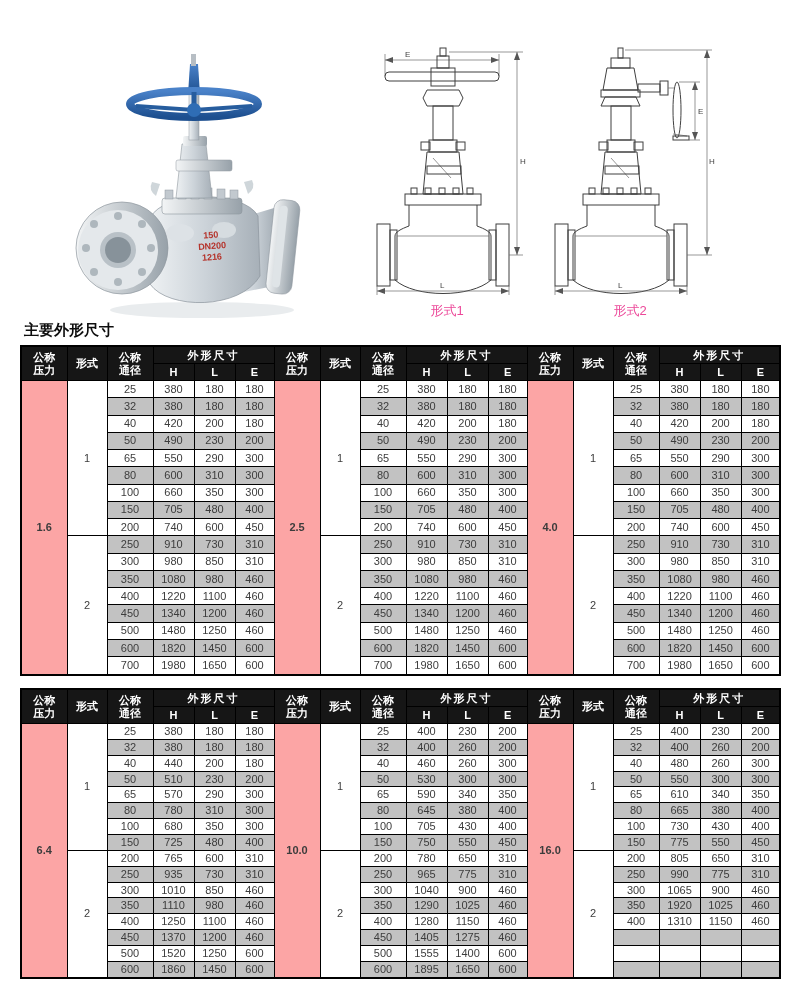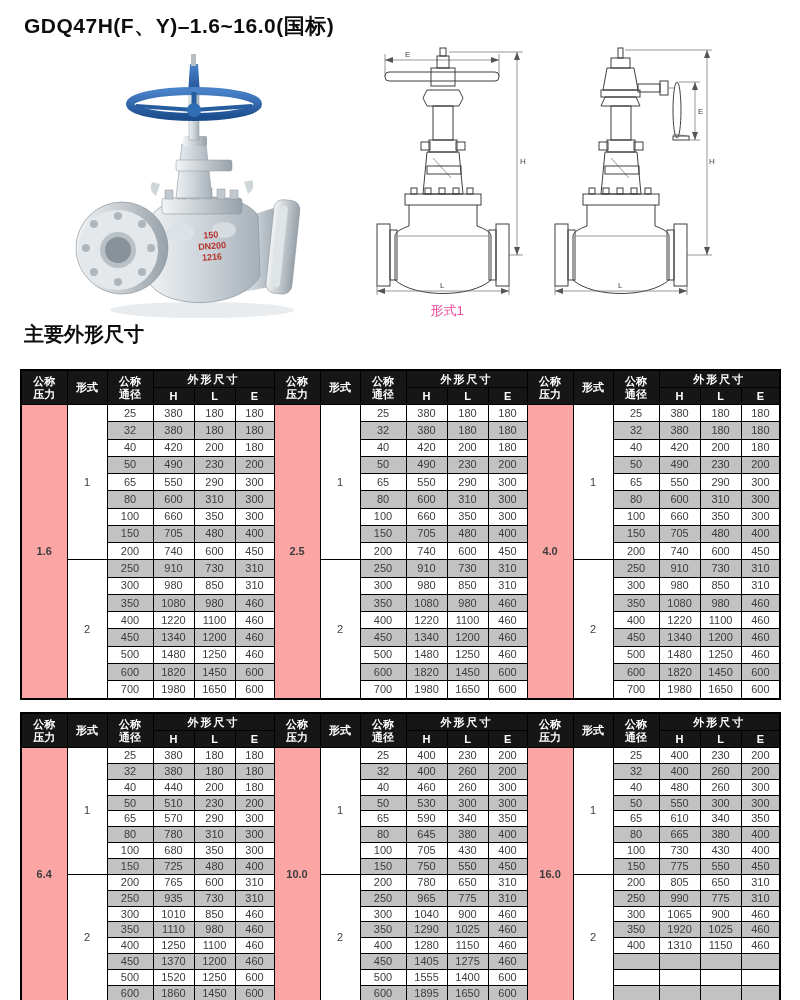--- a/index.html
+++ b/index.html
@@ -1,26 +1,26 @@
 <!DOCTYPE html>
 <html><head>
 <meta charset="utf-8">
 <style>
   html,body{margin:0;padding:0;background:#fff;}
   .page{position:relative;width:800px;height:1000px;background:#ffffff;overflow:hidden;
         font-family:"Liberation Sans","DejaVu Sans",sans-serif;}
   .title{position:absolute;left:24px;top:12px;font-size:21px;font-weight:bold;color:#0d0d0d;
          letter-spacing:0.5px;}
-  .section-heading{position:absolute;left:24px;top:321px;font-size:20px;font-weight:bold;color:#0d0d0d;}
+  .section-heading{position:absolute;left:24px;top:321px;font-size:15px;font-weight:bold;color:#0d0d0d;}
   .figure{position:absolute;}
   .photo-wrap{left:52px;top:48px;}
   .draw1-wrap{left:362px;top:46px;width:170px;text-align:center;}
   .draw2-wrap{left:540px;top:46px;width:180px;text-align:center;}
   .caption{font-size:13px;color:#ec4899;margin-top:2px;}
-  .table-band{position:absolute;left:20px;width:760px;margin-top:24px;}
+  .table-band{position:absolute;left:20px;width:760px;}
   .band-0{top:345px;}
   .band-1{top:688px;}
   table.dim-table{border-collapse:collapse;table-layout:fixed;width:760px;border:2px solid #000;}
   .band-0 table.dim-table{height:331px;}
   .band-1 table.dim-table{height:291px;}
   table.dim-table th{background:#161616;color:#fff;font-size:11px;font-weight:bold;
       border:1px solid #000;padding:0;line-height:1.15;text-align:center;height:16px;}
   table.dim-table th.dims-span{letter-spacing:2px;}
   table.dim-table td{border:1px solid #000;text-align:center;vertical-align:middle;
       font-size:11px;color:#3c3c3c;padding:0;line-height:1;}
@@ -29,21 +29,20 @@
   td.form-cell{background:#fff;}
   svg .ln{fill:none;stroke:#3f3f3f;stroke-width:1;}
   svg .lnthin{fill:none;stroke:#6a6a6a;stroke-width:0.7;}
   svg .dimtxt{font-size:8px;fill:#444;font-family:"Liberation Sans",sans-serif;}
 </style>
 </head>
 <body>
 
 <div class="page">
 
-  <div class="title">GDQ47H(F、Y)–1.6~16.0(国标)</div>
 
   <div class="figure photo-wrap">
     <svg width="290" height="278" viewBox="0 0 290 278">
       <defs>
         <linearGradient id="gBody" x1="0" y1="0" x2="1" y2="0">
           <stop offset="0" stop-color="#eef1f3"></stop>
             <stop offset="0.5" stop-color="#ccd3d9"></stop>
             <stop offset="1" stop-color="#a7b0b8"></stop>
         </linearGradient>
         <linearGradient id="gFl" x1="0" y1="0" x2="1" y2="0">
@@ -244,20 +243,21 @@
       </g>
       <g>
         <line x1="10" y1="245" x2="142" y2="245" class="lnthin"></line>
         <polygon points="10,245 18,242 18,248" fill="#555"></polygon>
           <polygon points="142,245 134,242 134,248" fill="#555"></polygon>
         <line x1="10" y1="240" x2="10" y2="249" class="lnthin"></line>
           <line x1="142" y1="240" x2="142" y2="249" class="lnthin"></line>
         <text x="73" y="242" class="dimtxt">L</text>
       </g>
     </svg>
+    <div class="caption">形式2</div>
   </div>
 
   <div class="section-heading">主要外形尺寸</div>
 
   <div class="table-band band-0">
       <table class="dim-table">
         <colgroup>
           <col style="width: 46px;">
           <col style="width: 40px;">
           <col style="width: 46px;">

